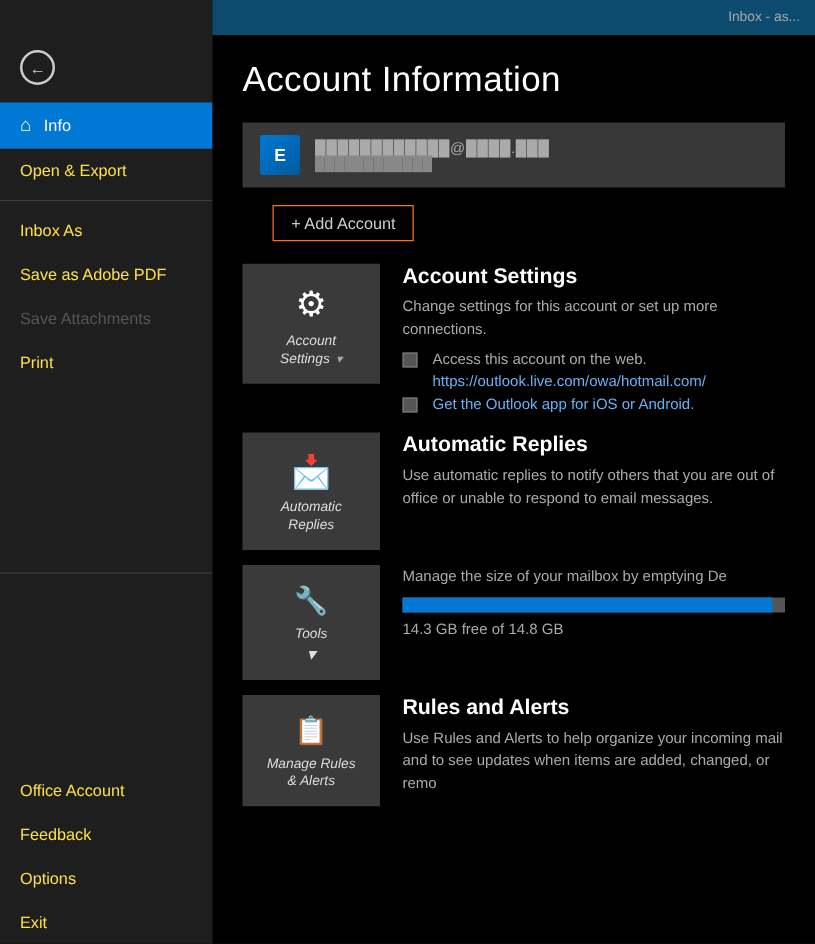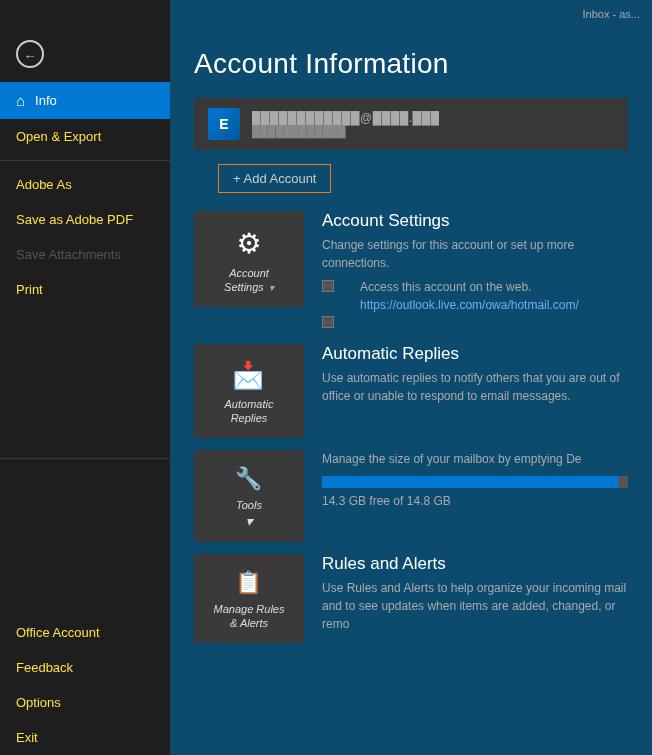--- a/index.html
+++ b/index.html
@@ -73,21 +73,21 @@
       font-size: 15px;
     }
 
     .sidebar-bottom {
       margin-top: auto;
     }
 
     
     .main-content {
       flex: 1;
-      background: #0c4a6e;
+      background: #000000;
       overflow-y: auto;
       padding: 20px 24px 20px 24px;
       color: #fff;
     }
 
     .page-title {
       font-size: 28px;
       font-weight: 300;
       color: #fff;
       margin-bottom: 18px;
@@ -183,36 +183,36 @@
       font-style: italic;
     }
 
     .section-details {
       flex: 1;
       padding: 0 0 0 18px;
     }
 
     .section-title {
       font-size: 17px;
-      font-weight: 400;
+      font-weight: 700;
       color: #fff;
       margin-bottom: 5px;
     }
 
     .section-desc {
       font-size: 12px;
       color: #aaa;
       margin-bottom: 8px;
       line-height: 1.5;
     }
 
     .section-link-row {
       display: flex;
-      align-items: flex-start;
-      gap: 26px;
+      align-items: flex-end;
+      gap: 12px;
       margin-bottom: 4px;
     }
 
     .section-checkbox {
       width: 12px;
       height: 12px;
       background: #555;
       border: 1px solid #777;
       flex-shrink: 0;
     }
@@ -272,21 +272,21 @@
     <span>Info</span>
   </div>
 
   <div class="sidebar-item">
     <span>Open &amp; Export</span>
   </div>
 
   <hr class="sidebar-divider">
 
   <div class="sidebar-item">
-    <span>Adobe As</span>
+    <span>Inbox As</span>
   </div>
 
   <div class="sidebar-item">
     <span>Save as Adobe PDF</span>
   </div>
 
   <div class="sidebar-item disabled">
     <span>Save Attachments</span>
   </div>
 
@@ -336,20 +336,21 @@
       <div class="section-link-row">
         <div class="section-checkbox"></div>
         <span class="section-text">Access this account on the web.</span>
       </div>
       <div class="section-link-row">
         <div style="width:12px;flex-shrink:0;"></div>
         <a class="section-link" href="#" style="font-size:12px;">https://outlook.live.com/owa/hotmail.com/</a>
       </div>
       <div class="section-link-row">
         <div class="section-checkbox"></div>
+        <a class="section-link" href="#">Get the Outlook app for iOS or Android.</a>
       </div>
     </div>
   </div>
 
   <div class="section-row">
     <div class="section-icon-box" style="background:#3a3a3a;">
       <span class="section-icon" style="font-size:26px;">📩</span>
       <span class="section-icon-label">Automatic<br>Replies</span>
     </div>
     <div class="section-details">

